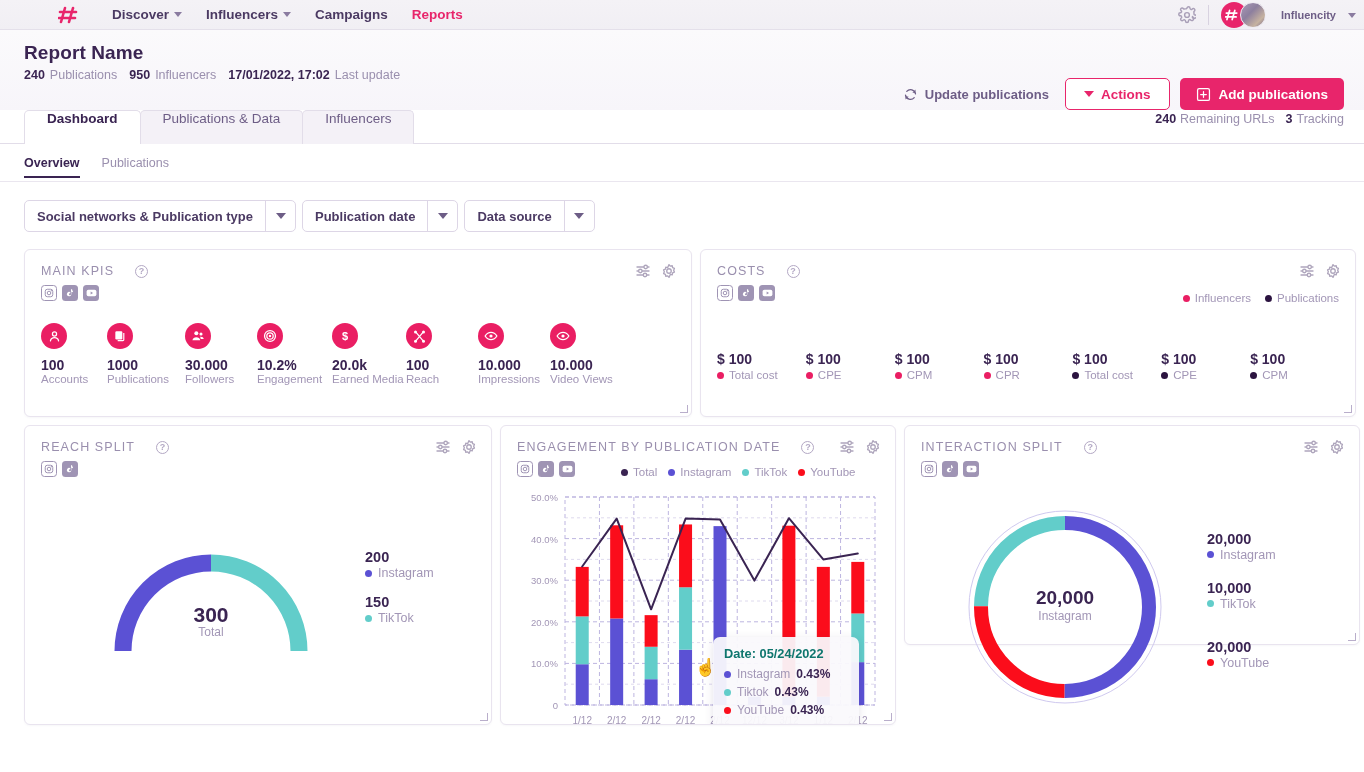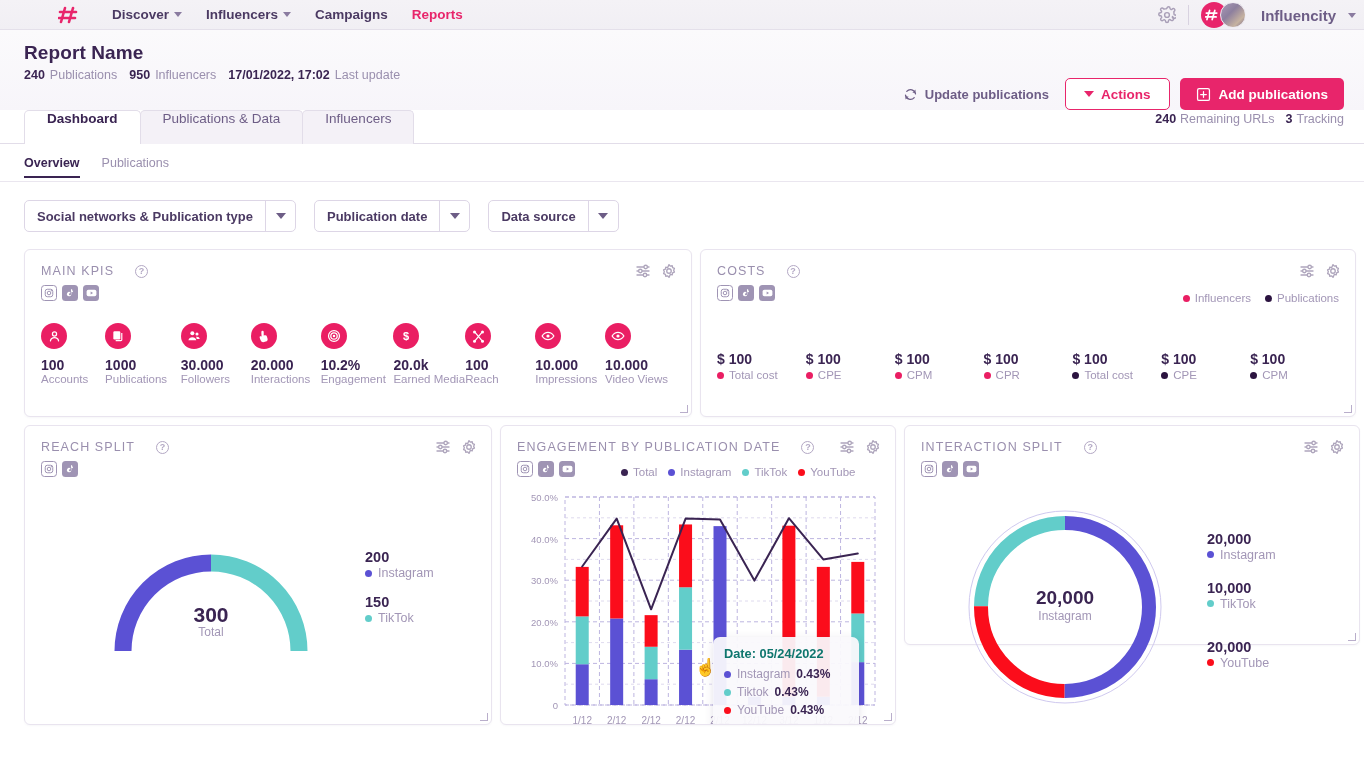--- a/index.html
+++ b/index.html
@@ -47,21 +47,21 @@
     border-radius: 50%; background: #e8256b; color: #fff;
     display: flex; align-items: center; justify-content: center;
     font-size: 15px; font-weight: 700; font-style: italic; letter-spacing: -2px;
   }
   .av-b {
     position: absolute; left: 19px; top: 0; width: 26px; height: 26px;
     border-radius: 50%;
     background: linear-gradient(135deg,#a99ab8 0%, #8d7f9e 40%, #c6b2a0 75%, #7a6c8c 100%);
     border: 1px solid #efecf3;
   }
-  .user-name { font-size: 15px; font-weight: 700; color: #6d5d86; }
+  .user-name { font-size: 11px; font-weight: 700; color: #6d5d86; }
 
   
   .pageheader {
     position: relative; height: 80px;
     background: linear-gradient(180deg,#fbfafc 0%, #f7f5fa 100%);
     padding: 12px 20px 0 24px;
   }
   .report-title { font-size: 19px; font-weight: 700; color: #3a2452; letter-spacing: .1px; }
   .meta-row { margin-top: 4px; display: flex; align-items: baseline; gap: 5px; font-size: 12.5px; }
   .meta-strong { font-weight: 700; color: #3a2452; }
@@ -119,21 +119,21 @@
     font-size: 12.5px; color: #9a8fae; padding-bottom: 8px;
     cursor: pointer; position: relative;
   }
   .subtab.active { color: #3a2452; font-weight: 700; }
   .subtab.active::after {
     content: ""; position: absolute; left: 0; right: 0; bottom: 0;
     height: 2px; background: #3a2452;
   }
 
   
-  .filters { display: flex; align-items: center; gap: 18px; padding: 18px 0 0 24px; }
+  .filters { display: flex; align-items: center; gap: 6px; padding: 18px 0 0 24px; }
   .filter {
     display: flex; align-items: stretch; height: 32px;
     border: 1px solid #ddd6e6; border-radius: 5px; background: #fff; cursor: pointer;
   }
   .filter-label {
     display: flex; align-items: center; padding: 0 12px;
     font-size: 13px; font-weight: 700; color: #4b3a63; white-space: nowrap;
   }
   .filter-caret {
     display: flex; align-items: center; justify-content: center;
@@ -444,29 +444,20 @@
         <span class="kpi-icon">
             <svg width="16" height="16" viewBox="0 0 24 24">
               <circle cx="9.5" cy="8" r="3" fill="#fff"></circle>
               <circle cx="16.5" cy="9" r="2.3" fill="#fff"></circle>
               <path fill="#fff" d="M3.6 18.4c.5-2.8 2.9-4.4 5.9-4.4s5.4 1.6 5.9 4.4z"></path>
               <path fill="#fff" d="M16.4 13.2c2.2 0 3.8 1.2 4.2 3.2h-4.6c-.1-1.2-.4-2.2-1-3.1.5-.1.9-.1 1.4-.1z"></path>
             </svg>
           </span>
         <span class="kpi-val">30.000</span>
         <span class="kpi-lbl">Followers</span>
-      </div>
-      <div class="kpi" style="width:72px">
-        <span class="kpi-icon">
-            <svg width="14" height="14" viewBox="0 0 24 24">
-              <path fill="#fff" d="M9.5 3.2a2 2 0 012 2v6.1l1.4-.5a3.2 3.2 0 014.1 2l1 3.3a4.4 4.4 0 01-3 5.4l-2.8.8a5 5 0 01-6-3L4.6 15a2 2 0 013.3-2.1l-.4-5.4v-2.3a2 2 0 012-2z"></path>
-            </svg>
-          </span>
-        <span class="kpi-val">20.000</span>
-        <span class="kpi-lbl">Interactions</span>
       </div>
       <div class="kpi" style="width:75px">
         <span class="kpi-icon">
             <svg width="16" height="16" viewBox="0 0 24 24">
               <circle cx="12" cy="12" r="8.2" fill="none" stroke="#fff" stroke-width="1.9"></circle>
               <circle cx="12" cy="12" r="4.8" fill="none" stroke="#fff" stroke-width="1.9"></circle>
               <circle cx="12" cy="12" r="1.9" fill="#fff"></circle>
             </svg>
           </span>
         <span class="kpi-val">10.2%</span>

